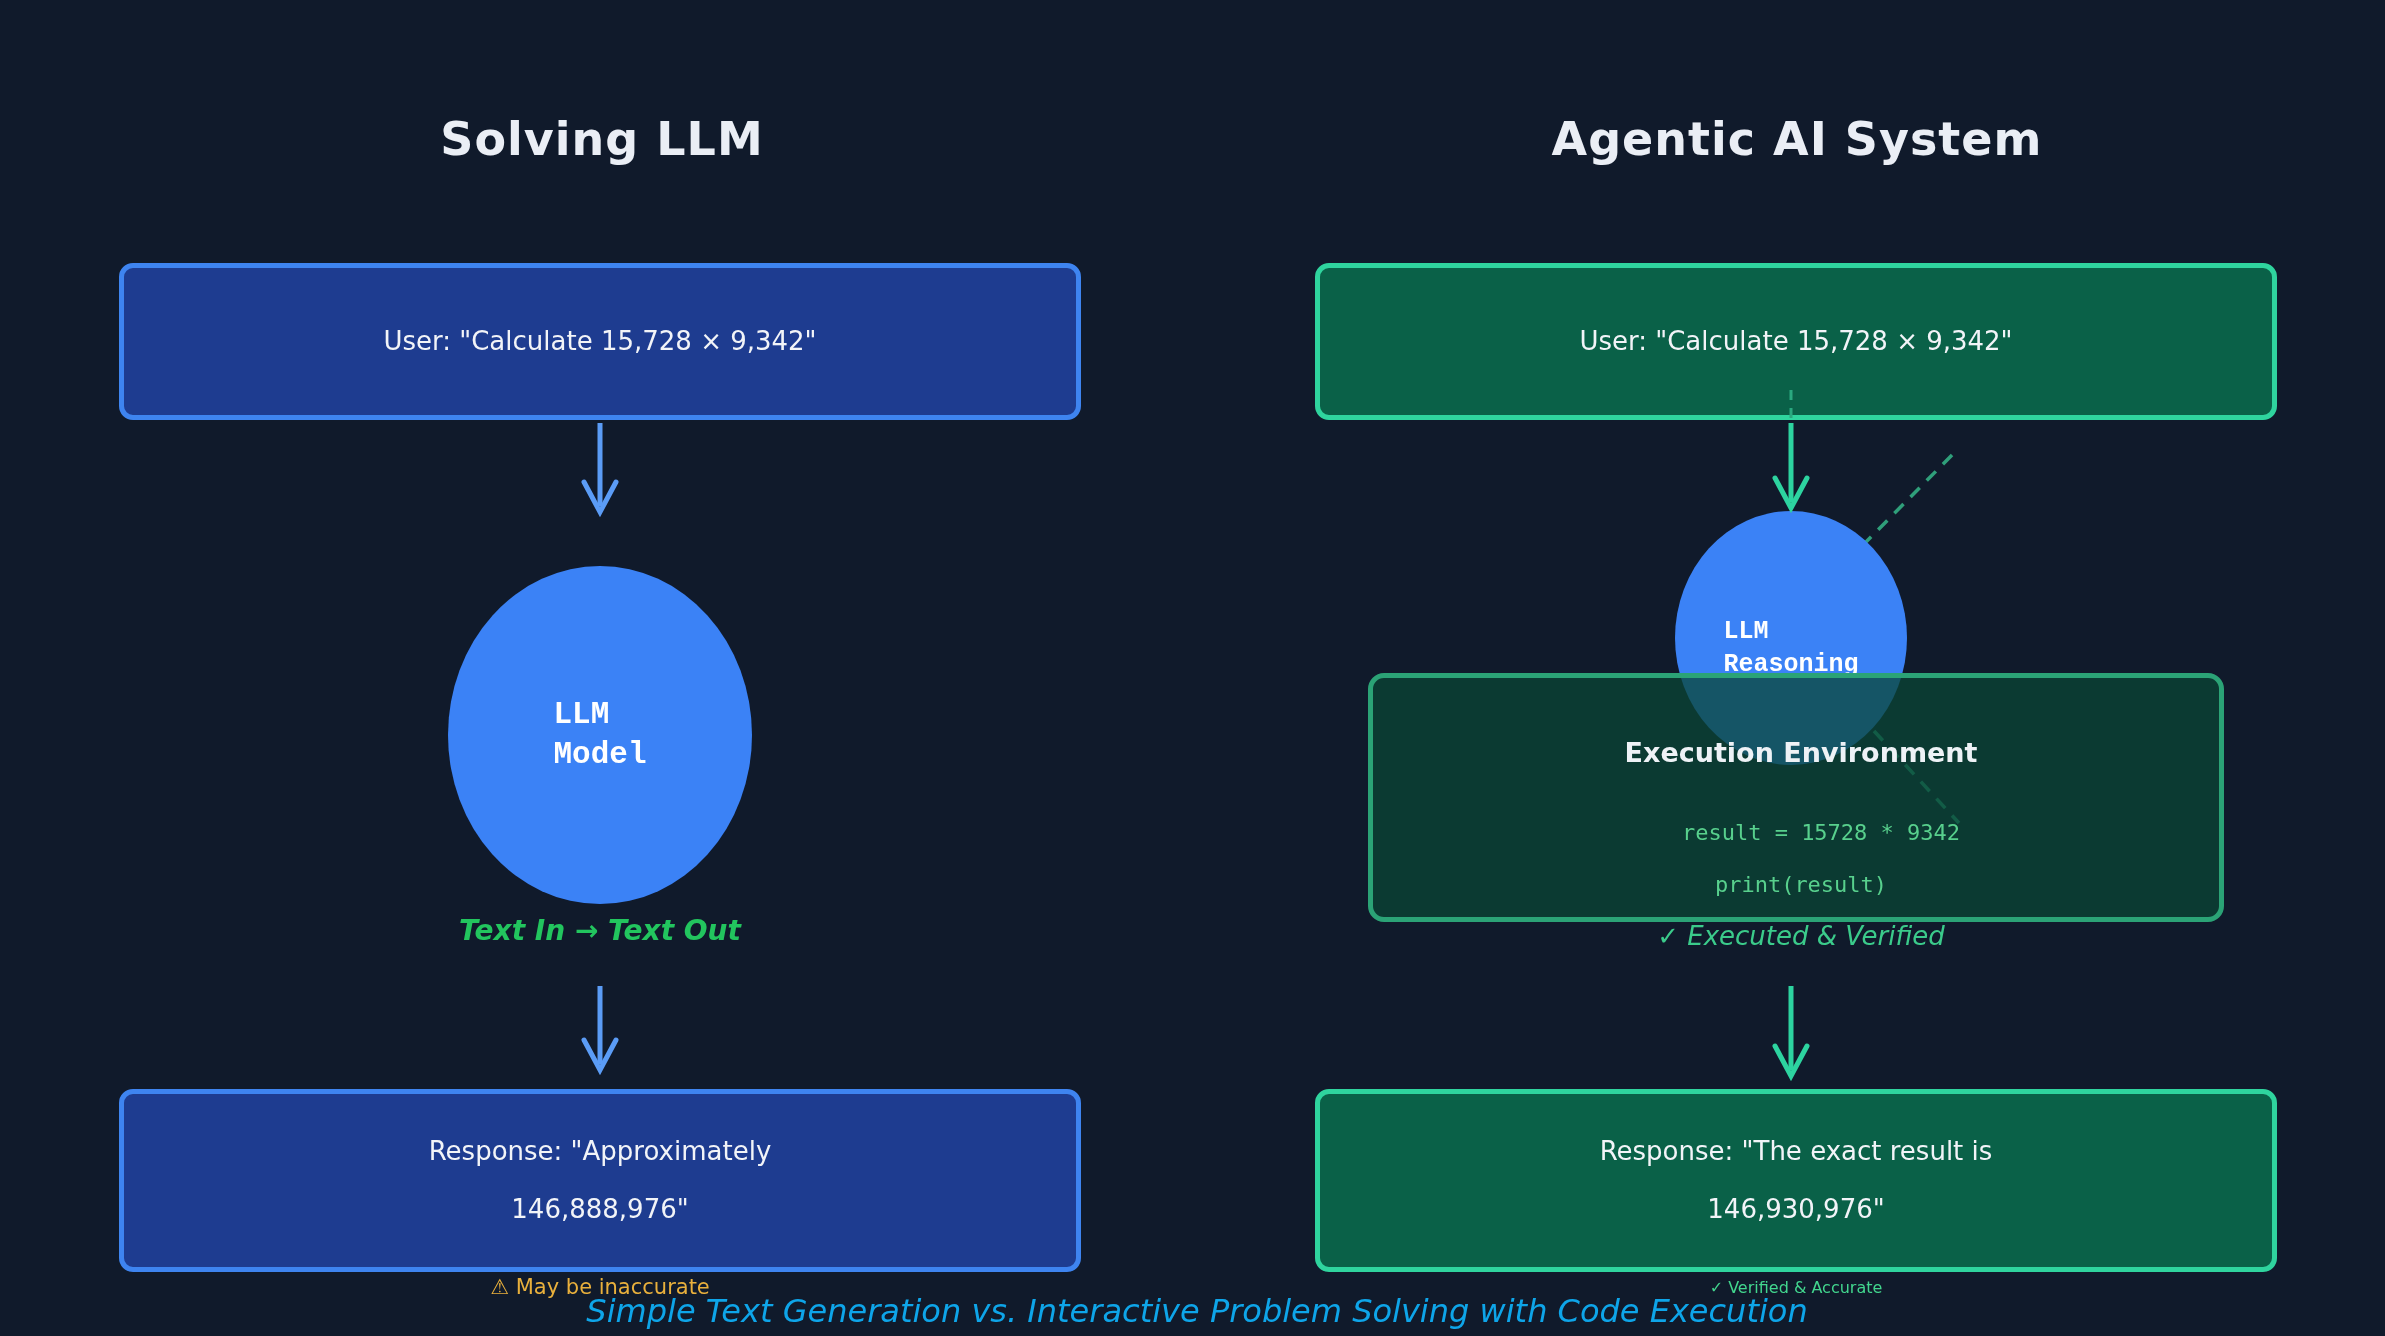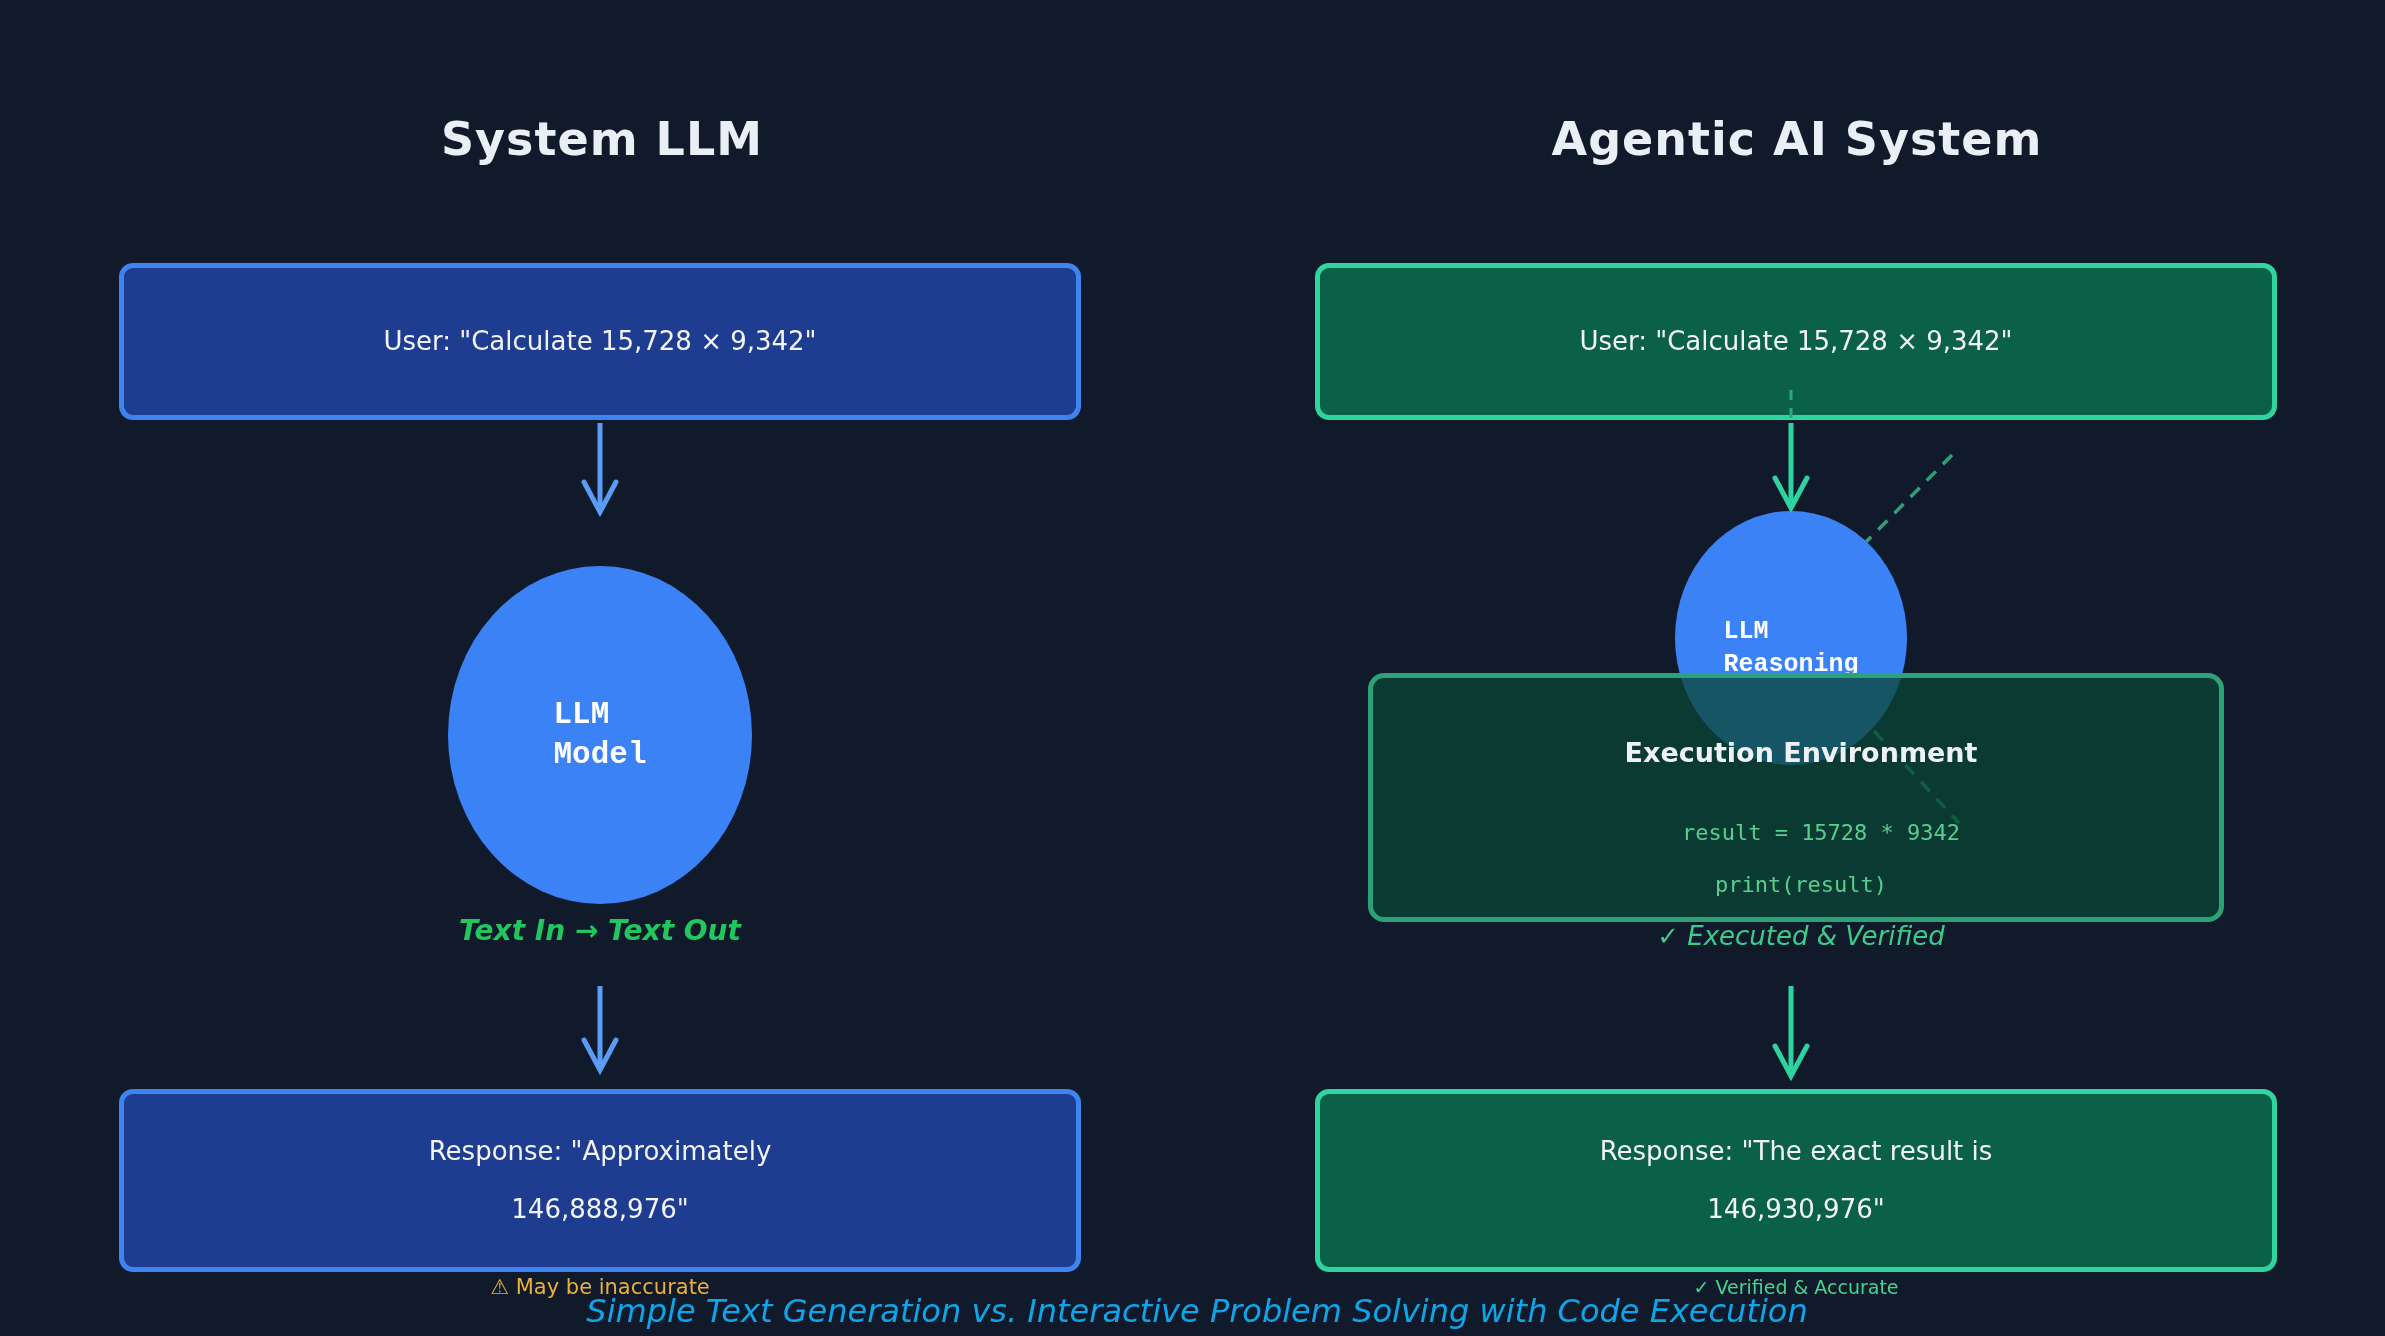--- a/index.html
+++ b/index.html
@@ -35,21 +35,21 @@
     position:absolute;background:#3b82f6;border-radius:50%;
     display:flex;align-items:center;justify-content:center;font-family:Liberation Mono, monospace;
   }
   .node .node-text{color:#ffffff;font-weight:bold;line-height:1.3;}
   .node-left .node-text{font-size:31px;}
   .node-right .node-text{font-size:25px;}
   .node-right{align-items:flex-start;}
   .node-right .node-text{margin-top:105px;}
   .io-label{color:#22c55e;font-size:28px;font-style:italic;font-weight:bold;}
   .warning-note{color:#e9b03c;font-size:21px;}
-  .success-note{color:#42d68e;font-size:19px;}
+  .success-note{color:#42d68e;font-size:16px;}
   .exec-title{color:#eef2f6;font-size:27px;font-weight:bold;}
   .code-line{
     color:#58d08d;font-size:22px;
     font-family:"DejaVu Sans Mono","Liberation Mono",monospace;
   }
   .exec-status{color:#3bcb8b;font-size:26px;font-style:italic;}
   .caption{color:#0ea5e9;font-size:32px;font-style:italic;}
 </style>
 </head>
 <body>
@@ -108,21 +108,21 @@
     <path d="M584,1040 L600,1070 L616,1040" stroke="#5b9cf6" stroke-width="5" fill="none" stroke-linecap="round"></path>
 
     <line x1="1791" y1="390" x2="1791" y2="500" stroke="#2aa87f" stroke-width="3" stroke-dasharray="10 8"></line>
 
     <line x1="1791" y1="423" x2="1791" y2="502" stroke="#2dd4a0" stroke-width="5"></line>
     <path d="M1775,478 L1791,508 L1807,478" stroke="#2dd4a0" stroke-width="5" fill="none" stroke-linecap="round"></path>
     <line x1="1791" y1="986" x2="1791" y2="1070" stroke="#2dd4a0" stroke-width="5"></line>
     <path d="M1775,1046 L1791,1076 L1807,1046" stroke="#2dd4a0" stroke-width="5" fill="none" stroke-linecap="round"></path>
   </svg>
 
-  <div class="centered panel-title" style="left:602px;top:139px;">System LLM</div>
+  <div class="centered panel-title" style="left:602px;top:139px;">Solving LLM</div>
   <div class="centered panel-title" style="left:1797px;top:139px;">Agentic AI System</div>
 
   <div class="centered io-label" style="left:600px;top:930px;">Text In → Text Out</div>
 
   <div class="centered warning-note" style="left:600px;top:1287px;">⚠ May be inaccurate</div>
   <div class="centered success-note" style="left:1796px;top:1287px;">✓ Verified &amp; Accurate</div>
 
   <div class="centered caption" style="left:1197px;top:1311px;">Simple Text Generation vs. Interactive Problem Solving with Code Execution</div>
 
 </div>

